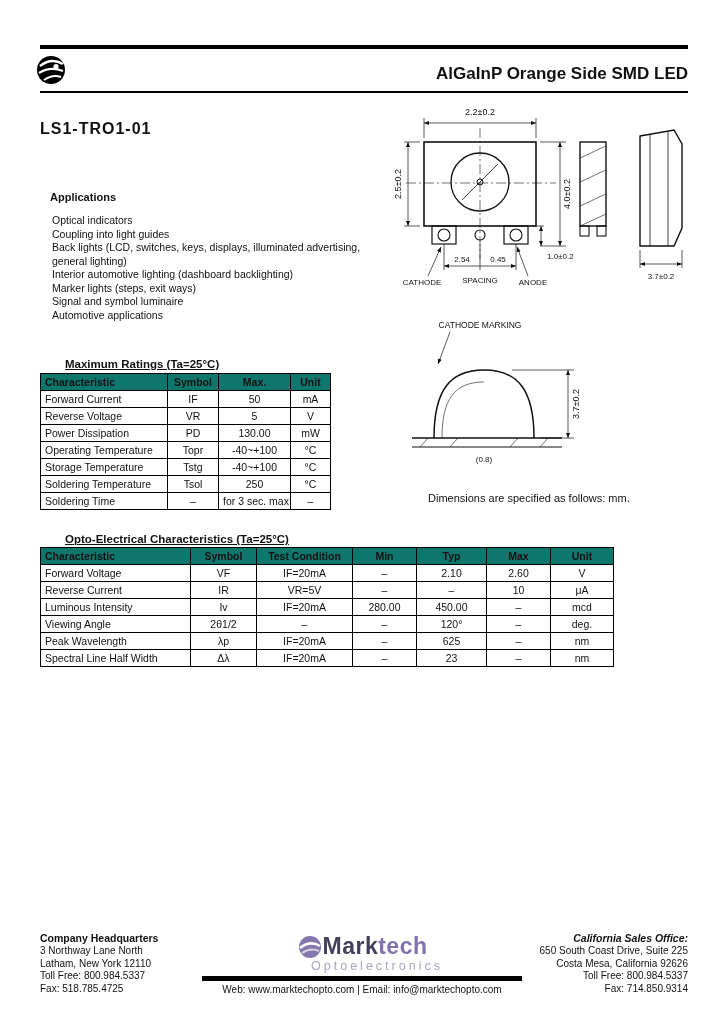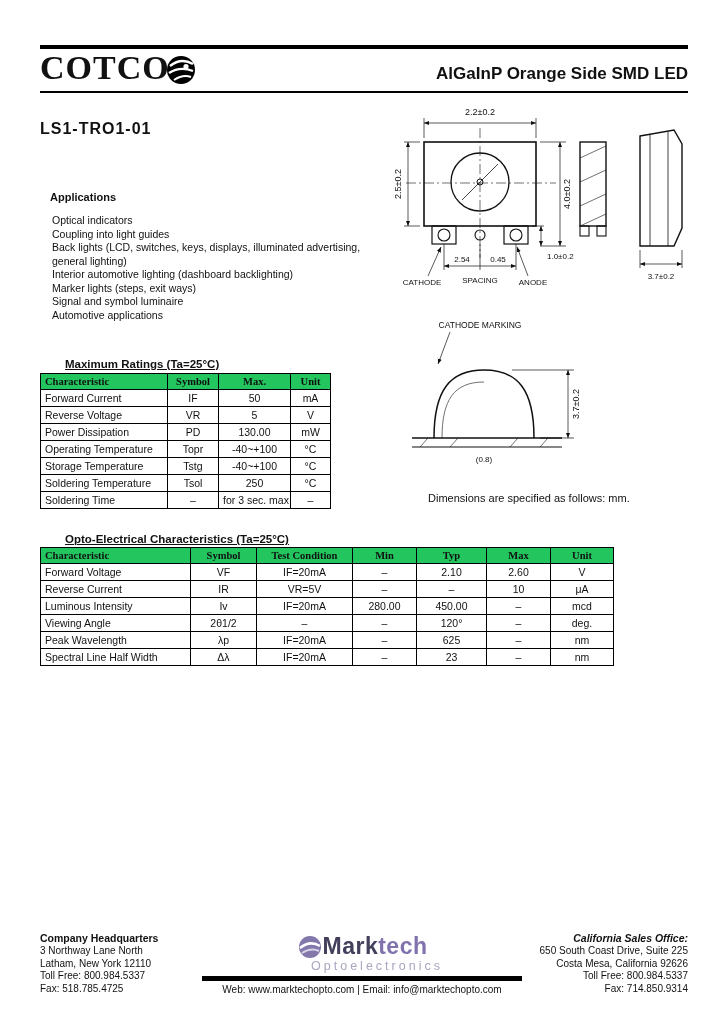--- a/index.html
+++ b/index.html
@@ -27,21 +27,21 @@
   svg text { font-family:"Liberation Sans","DejaVu Sans",sans-serif; fill:#111; }
 
   .section-title { position:absolute; left:40px; font-size:11.5px; font-weight:bold; text-decoration:underline;padding-left:25px; }
   .t-max   { top:358px; }
   .t-opto  { top:533px; }
 
   table.tbl { position:absolute; border-collapse:collapse; font-size:10.5px; table-layout:fixed; background:#fff; }
   .tbl-max  { left:40px; top:373px; width:290px; }
   .tbl-opto { left:40px; top:547px; width:573px; }
   .tbl th, .tbl td { border:1px solid #000; padding:2px 4px; height:15px; overflow:hidden; white-space:nowrap; }
-  .tbl th { background:#22c55e; font-weight:bold; text-align:center;font-family:Liberation Serif, serif; }
+  .tbl th { background:#0f766e; font-weight:bold; text-align:center; }
   .tbl th.l { text-align:left; }
   .tbl td.l { text-align:left; }
   .tbl td.c { text-align:center; }
 
   .footer-block { position:absolute; top:932px; font-size:10px; line-height:12.8px; }
   .hq { left:40px; }
   .ca { right:32px; text-align:right; }
   .f-title { font-weight:bold; font-size:10.5px; }
   .ca .f-title { font-style:italic; }
 
@@ -56,21 +56,20 @@
   .contact-text { font-size:10px; margin-top:3px; text-align:center; white-space:nowrap; }
 </style>
 </head>
 <body>
 
 <div class="page">
 
   <div class="rule-thick"></div>
 
   <div class="logo">
-    <span class="logo-text">COTCO</span>
     <svg class="globe" width="32" height="32" viewBox="0 0 32 32">
       <circle cx="16" cy="16" r="14" fill="#000"></circle>
       <path d="M5 12 Q16 3 28 10" stroke="#fff" stroke-width="2.4" fill="none"></path>
       <path d="M4 19 Q15 12 28 17" stroke="#fff" stroke-width="2.4" fill="none"></path>
       <path d="M9 26 Q18 20 26 23" stroke="#fff" stroke-width="2" fill="none"></path>
       <circle cx="21" cy="12.5" r="2.6" fill="#fff"></circle>
     </svg>
   </div>
 
   <div class="title">AlGaInP Orange Side SMD LED</div>

